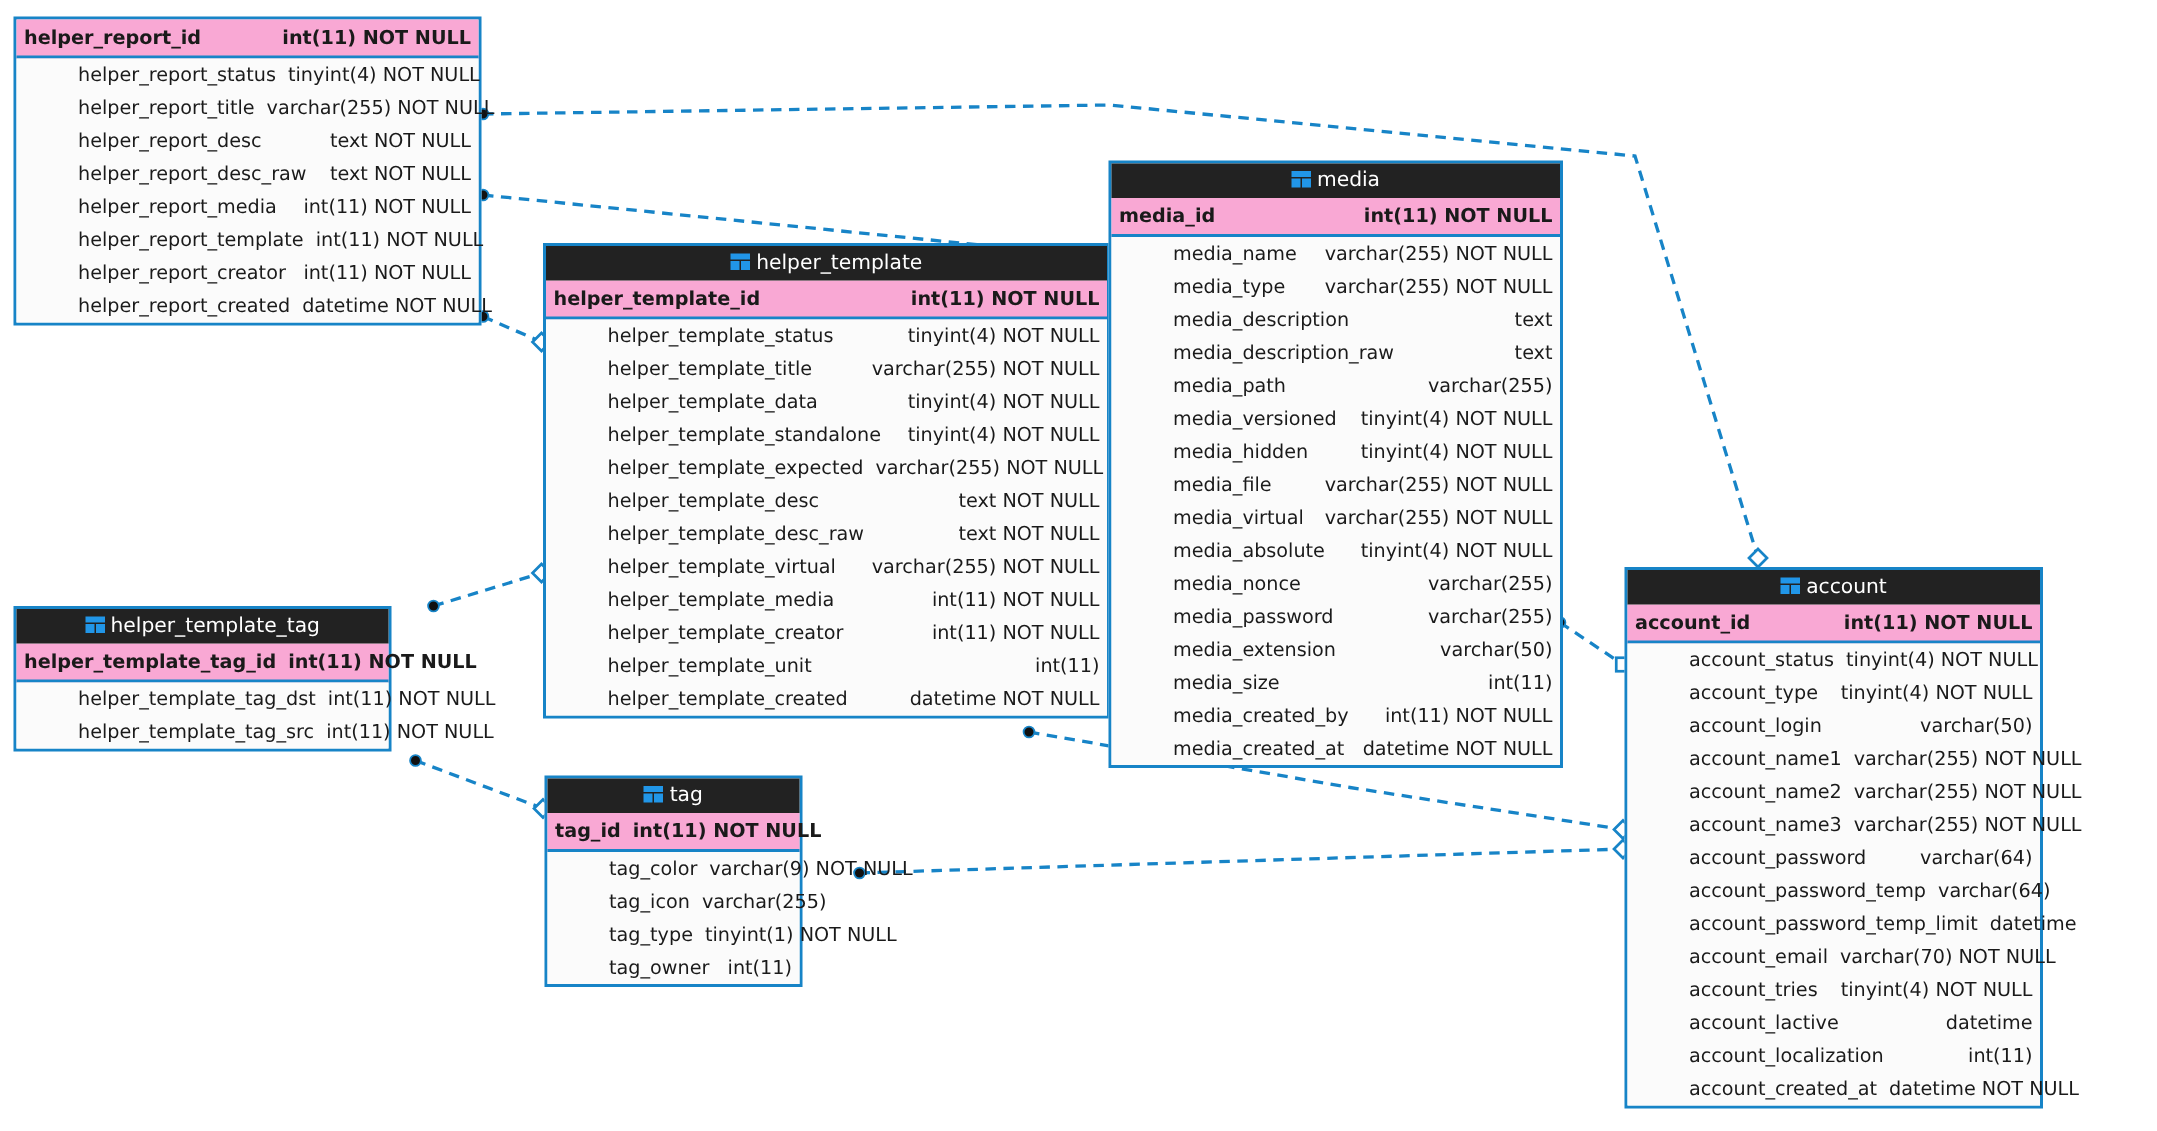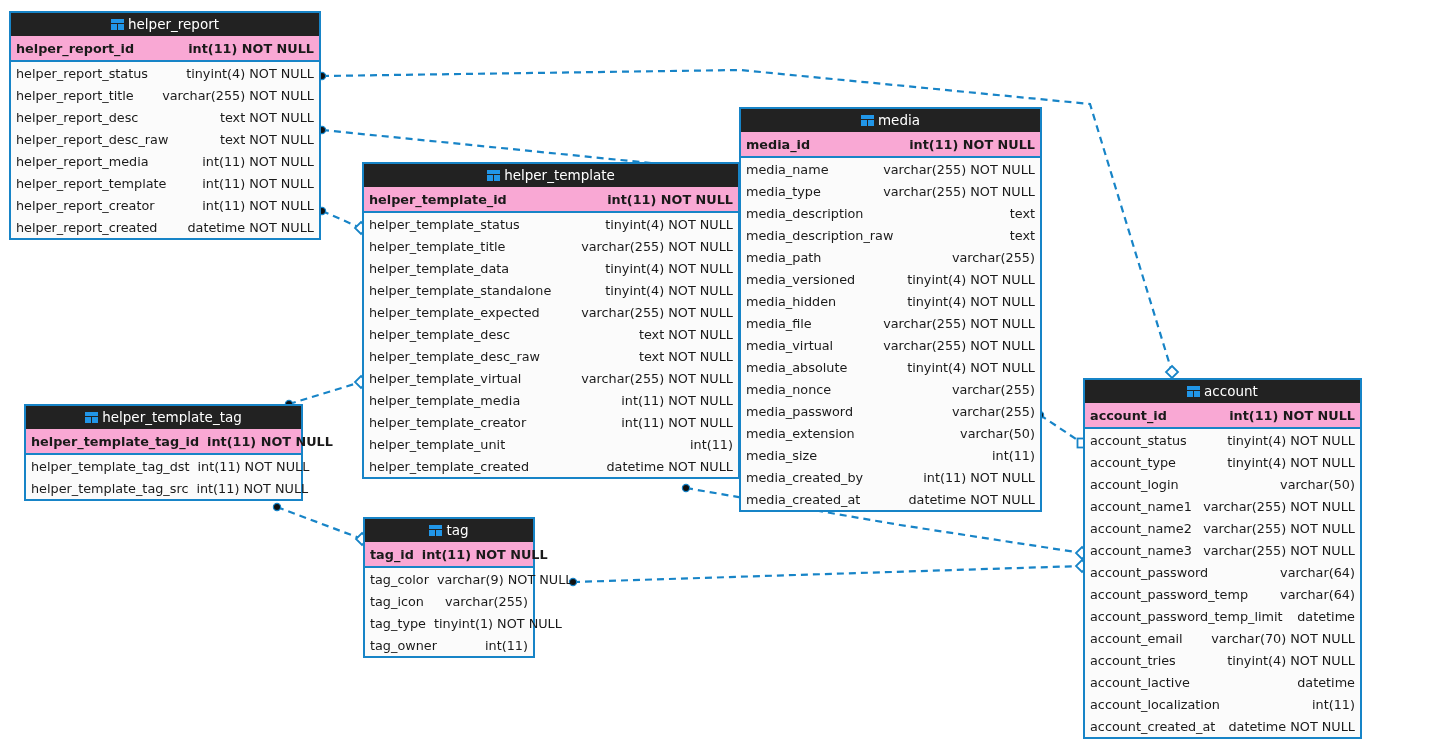--- a/index.html
+++ b/index.html
@@ -63,20 +63,21 @@
   .tbl-icon i.bar  { left: 0;   top: 0;   width: 13px; height: 4px; }
   .tbl-icon i.c1   { left: 0;   top: 5px; width: 6px;  height: 6px; }
   .tbl-icon i.c2   { left: 7px; top: 5px; width: 6px;  height: 6px; }
 
   .pk-block {
     border-bottom: 2px solid #1784c7;
     background: #f9a8d4;
   }
   .attr-block {
     background: #fbfbfb;
+    padding-left: 36px;
   }
   .row {
     display: flex;
     align-items: center;
     justify-content: space-between;
     height: 22px;
     padding: 0 5px;
     box-sizing: border-box;
     font-size: 12.8px;
     color: #1a1a1a;
@@ -160,21 +161,20 @@
         <rect x="1077.5" y="438.5" width="9" height="9" class="mk-open"></rect>
       </g>
       <g>
         <path d="M 573,582 L 1082,566" class="edge-line"></path>
         <circle cx="573" cy="582" r="3.6" class="mk-dot"></circle>
         <polygon points="1082,560 1088,566 1082,572 1076,566" class="mk-open"></polygon>
       </g>
     </svg>
   <div id="entities">
       <div class="entity" style="left: 9px; top: 11px; width: 312px;">
-        <div class="entity-header"><span class="tbl-icon"><i class="bar"></i><i class="c1"></i><i class="c2"></i></span><span>helper_report</span></div>
         <div class="pk-block">
           <div class="row">
             <span class="cname">helper_report_id</span>
             <span class="ctype">int(11) NOT NULL</span>
           </div>
         </div>
         <div class="attr-block">
           <div class="row">
             <span class="cname">helper_report_status</span>
             <span class="ctype">tinyint(4) NOT NULL</span>
@@ -403,21 +403,21 @@
           <div class="row">
             <span class="cname">account_localization</span>
             <span class="ctype">int(11)</span>
           </div>
           <div class="row">
             <span class="cname">account_created_at</span>
             <span class="ctype">datetime NOT NULL</span>
           </div>
         </div>
       </div>
-      <div class="entity" style="left: 24px; top: 404px; width: 279px;">
+      <div class="entity" style="left: 9px; top: 404px; width: 252px;">
         <div class="entity-header"><span class="tbl-icon"><i class="bar"></i><i class="c1"></i><i class="c2"></i></span><span>helper_template_tag</span></div>
         <div class="pk-block">
           <div class="row">
             <span class="cname">helper_template_tag_id</span>
             <span class="ctype">int(11) NOT NULL</span>
           </div>
         </div>
         <div class="attr-block">
           <div class="row">
             <span class="cname">helper_template_tag_dst</span>

